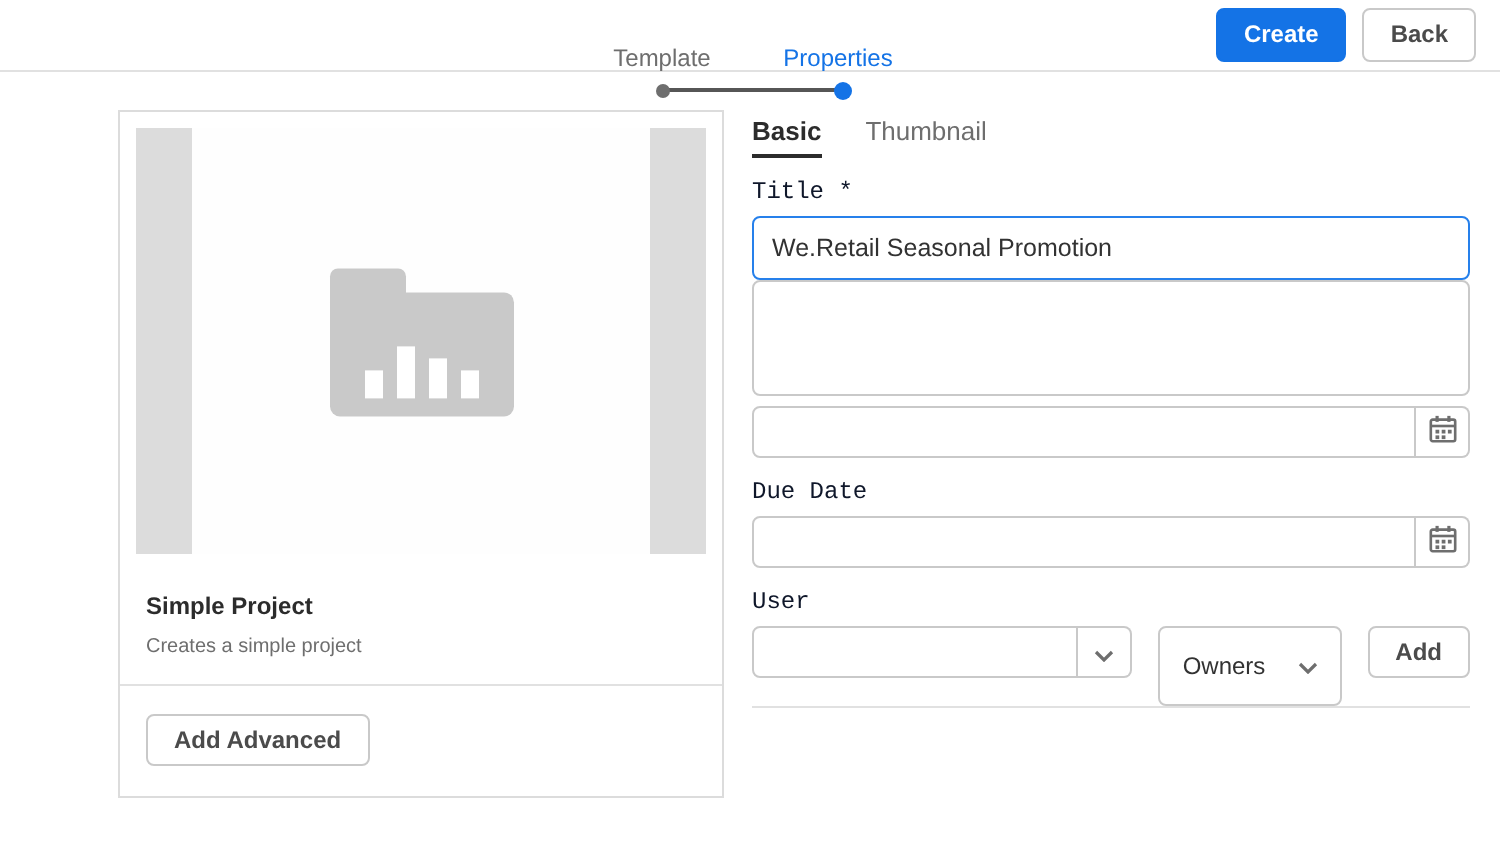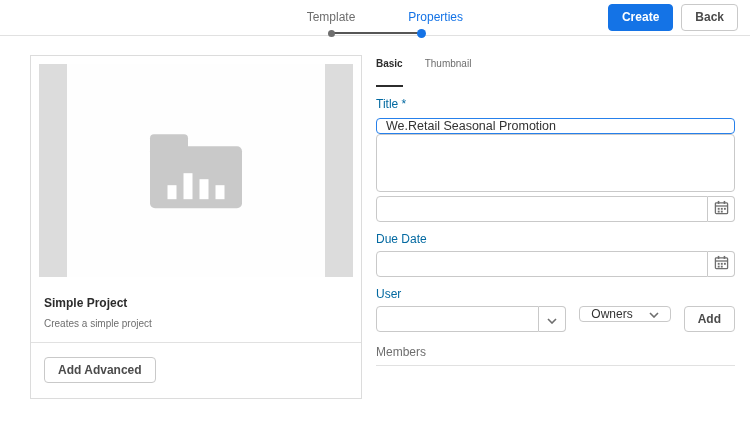--- a/index.html
+++ b/index.html
@@ -9,45 +9,45 @@
     background:#ffffff; color:#323232; overflow:hidden; position:relative;
   }
 
   
   .header {
     display:flex; align-items:center; height:36px;
     padding:0 12px 0 14px; border-bottom:1px solid #e1e1e1;
     background:#fff; position:relative;
   }
   .header-title { font-size:15px; color:#2c2c2c; }
-  .stepper { position:absolute; left:50%; transform:translateX(-50%); top:10px; width:176px; }
+  .stepper { position:absolute; left:50%; transform:translateX(-50%); top:22px; width:176px; }
   .step-labels { display:flex; font-size:12px; }
   .step-label { width:50%; text-align:center; cursor:pointer; }
   .step-label.done { color:#6e6e6e; }
-  .step-label.active { color:#1473e6;text-align:right; }
+  .step-label.active { color:#1473e6; }
   .step-track { position:relative; height:11px; margin-top:4px; }
   .track-line { position:absolute; top:4px; left:46px; right:42px; height:2px; background:#565656; }
   .dot { position:absolute; border-radius:50%; }
   .dot-template { width:7px; height:7px; background:#6e6e6e; left:41px; top:1.5px; }
   .dot-properties { width:9px; height:9px; background:#1473e6; right:37px; top:0.5px; }
   .header-actions { margin-left:auto; display:flex; gap:8px; }
   .btn {
     font-size:12px; font-weight:bold; border-radius:4px;
     padding:5px 13px; border:1px solid transparent; cursor:pointer;
     font-family:inherit; line-height:1.2;
   }
   .btn-secondary { background:#fff; border-color:#c9c9c9; color:#4b4b4b; }
   .btn-primary { background:#1473e6; color:#fff; border-color:#1473e6; }
 
   
   .main { display:flex; padding:19px 15px 0 30px; gap:14px; }
   .left-panel { width:332px; flex-shrink:0; }
 
   
-  .card { border:1px solid #dcdcdc; background:#fff; }
+  .card { border:1px solid #dcdcdc; background:#fff;margin-left:29px; }
   .thumb { margin:8px; height:213px; position:relative; background:#fefefe; overflow:hidden; }
   .thumb-strip { position:absolute; top:0; bottom:0; width:28px; background:#dcdcdc; }
   .thumb-strip.left { left:0; } .thumb-strip.right { right:0; }
   .folder {
     position:absolute; left:50%; top:50%; transform:translate(-50%,-40%);
     width:92px; height:62px; background:#c9c9c9; border-radius:5px;
   }
   .folder::before {
     content:""; position:absolute; top:-12px; left:0; width:38px; height:18px;
     background:#c9c9c9; border-radius:4px 4px 0 0;
@@ -56,46 +56,46 @@
     display:flex; align-items:flex-end; gap:7px; }
   .bar { width:9px; background:#fff; }
   .card-meta { padding:11px 13px 13px; }
   .card-title { font-size:12px; font-weight:bold; color:#2c2c2c; }
   .card-desc { font-size:10px; color:#6e6e6e; margin-top:8px; }
   .card-footer { border-top:1px solid #e1e1e1; padding:14px 13px 15px; }
 
   
   .form-panel { flex:1; min-width:0; padding-top:3px; }
   .tabs { display:flex; gap:22px; margin-bottom:6px; }
-  .tab { font-size:10px; padding-bottom:16px; color:#6e6e6e; cursor:pointer; }
+  .tab { font-size:13px; padding-bottom:4px; color:#6e6e6e; cursor:pointer; }
   .tab.active { color:#2c2c2c; font-weight:bold; border-bottom:2px solid #2c2c2c; }
-  .field-label { font-size:12px; color:#0369a1; margin:10px 0 5px; }
+  .field-label { font-size:12px; color:#0f172a; margin:10px 0 5px;font-family:Liberation Mono, monospace; }
   .text-input {
-    width:100%; height:16px; border:1px solid #c9c9c9; border-radius:4px;
+    width:100%; height:32px; border:1px solid #c9c9c9; border-radius:4px;
     padding:0 9px; font-size:12.5px; font-family:inherit; color:#323232; background:#fff;
     outline:none;
   }
   .text-input.focused { border-color:#2680eb; }
   .text-area {
     width:100%; height:58px; border:1px solid #c9c9c9; border-radius:4px;
     padding:6px 9px; font-size:12.5px; font-family:inherit; color:#323232; resize:none; outline:none;
   }
   .input-group { display:flex; }
   .input-group .text-input { flex:1; height:26px; border-radius:4px 0 0 4px; }
   .icon-btn {
     width:27px; height:26px; border:1px solid #c9c9c9; border-left:none;
     border-radius:0 4px 4px 0; background:#fff; display:flex;
     align-items:center; justify-content:center; cursor:pointer; flex-shrink:0;
   }
   .user-row { display:flex; gap:13px; }
   .combo { flex:1; display:flex; min-width:0; }
   .combo .text-input { flex:1; height:26px; border-radius:4px 0 0 4px; min-width:0; }
   .select {
     display:flex; align-items:center; gap:16px; border:1px solid #c9c9c9;
-    border-radius:4px; background:#fff; padding:0 11px; height:16px;
+    border-radius:4px; background:#fff; padding:0 11px; height:40px;
     font-size:12px; color:#323232; cursor:pointer; flex-shrink:0;
   }
   .add-btn { height:26px; padding:0 13px; flex-shrink:0; }
 
   .members-label { font-size:12px; color:#6e6e6e; margin:13px 0 6px; }
   .members-divider { border:none; border-top:1px solid #e1e1e1; height:0; }
   .member-row { display:flex; align-items:center; padding-top:8px; cursor:pointer; }
 </style>
 </head>
 <body>
@@ -213,21 +213,20 @@
         <span>Owners</span>
         <span>
           <svg width="10" height="6" viewBox="0 0 10 6">
               <path d="M1 1l4 4 4-4" fill="none" stroke="#6e6e6e" stroke-width="1.6"></path>
             </svg>
         </span>
       </div>
       <button class="btn btn-secondary add-btn">Add</button>
     </div>
 
-    <div class="members-label">Members</div>
     <hr class="members-divider">
     <div class="member-row">
       
       
       
     </div>
 
   </section>
 </div>
 

